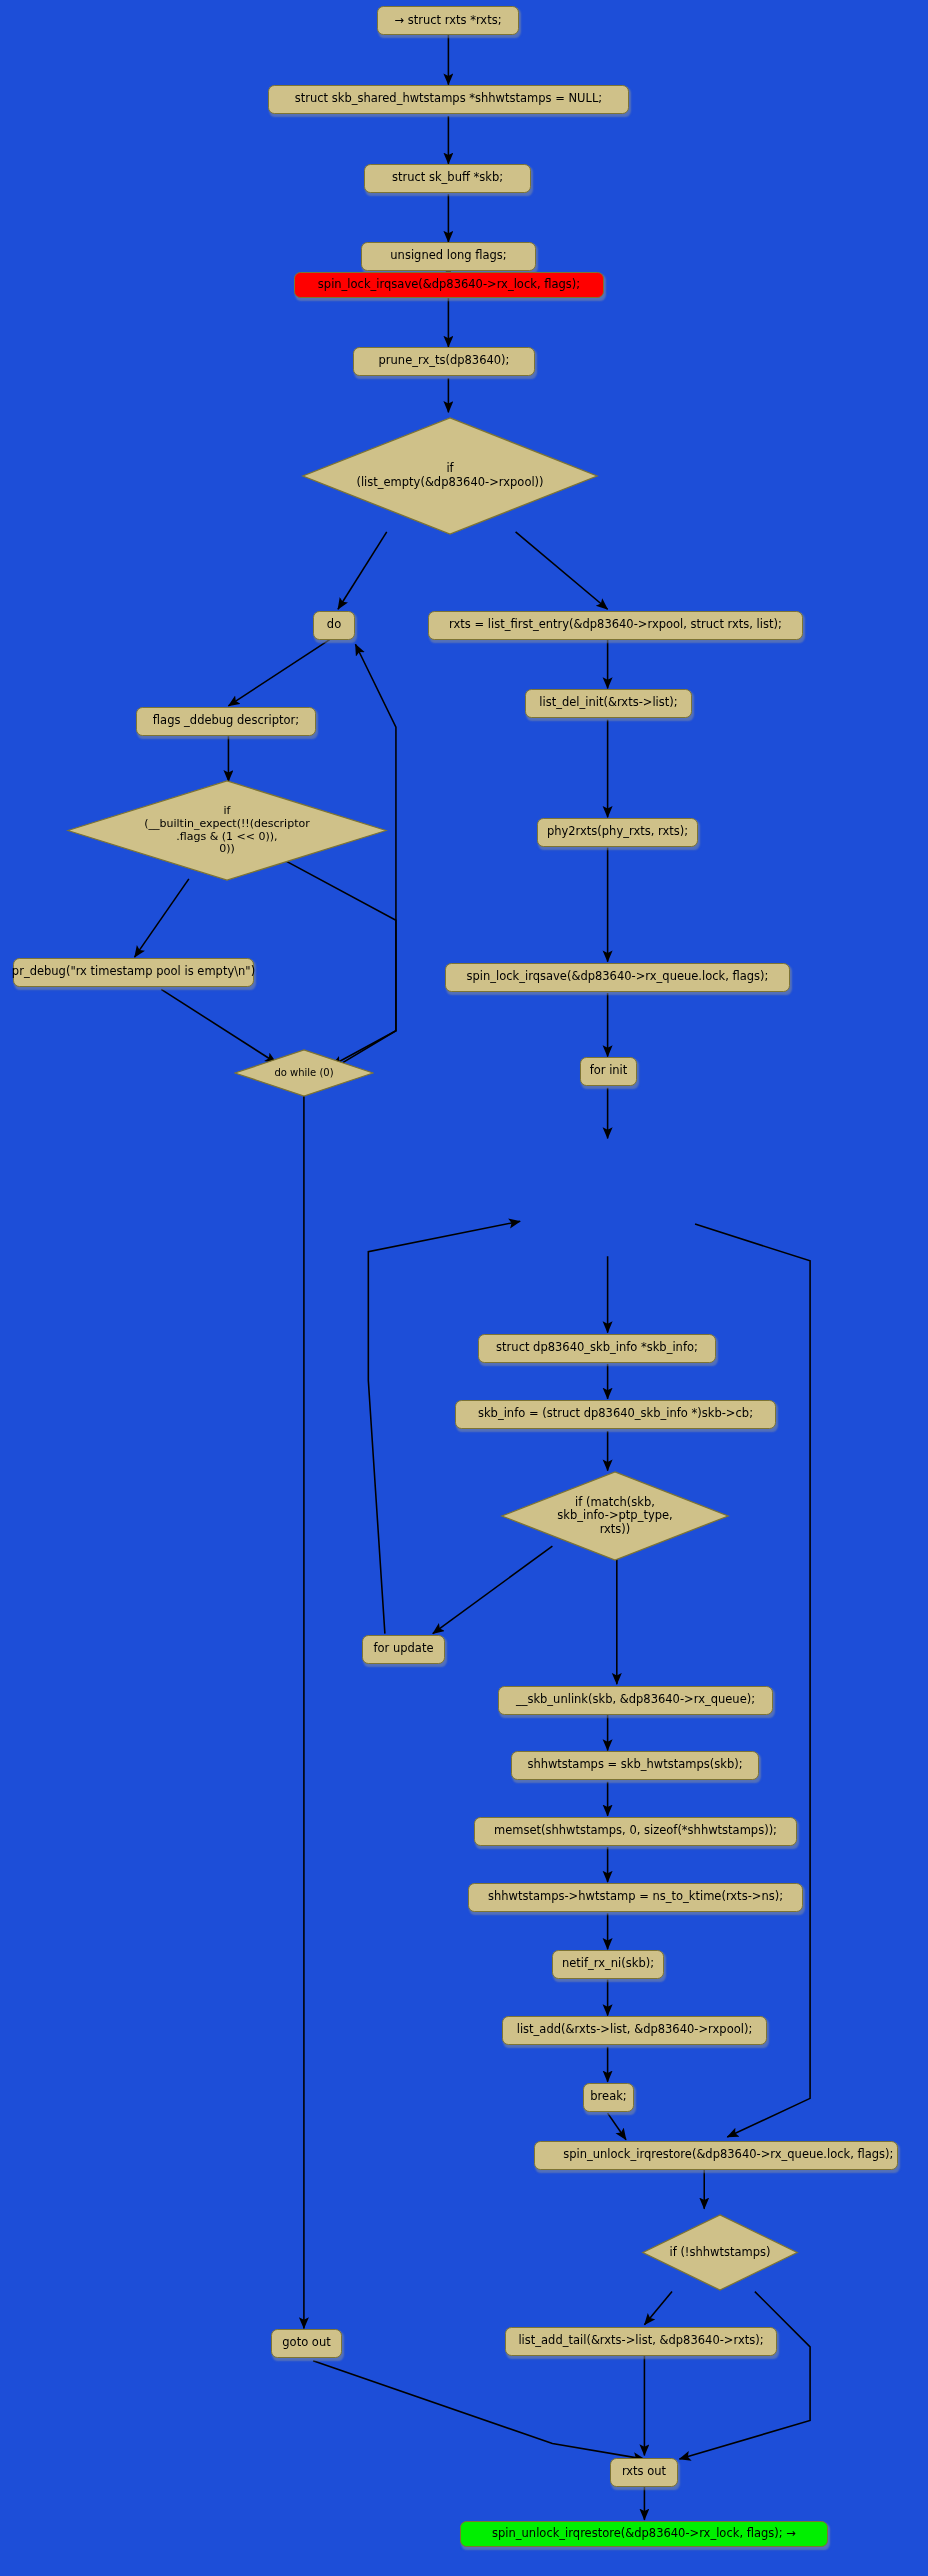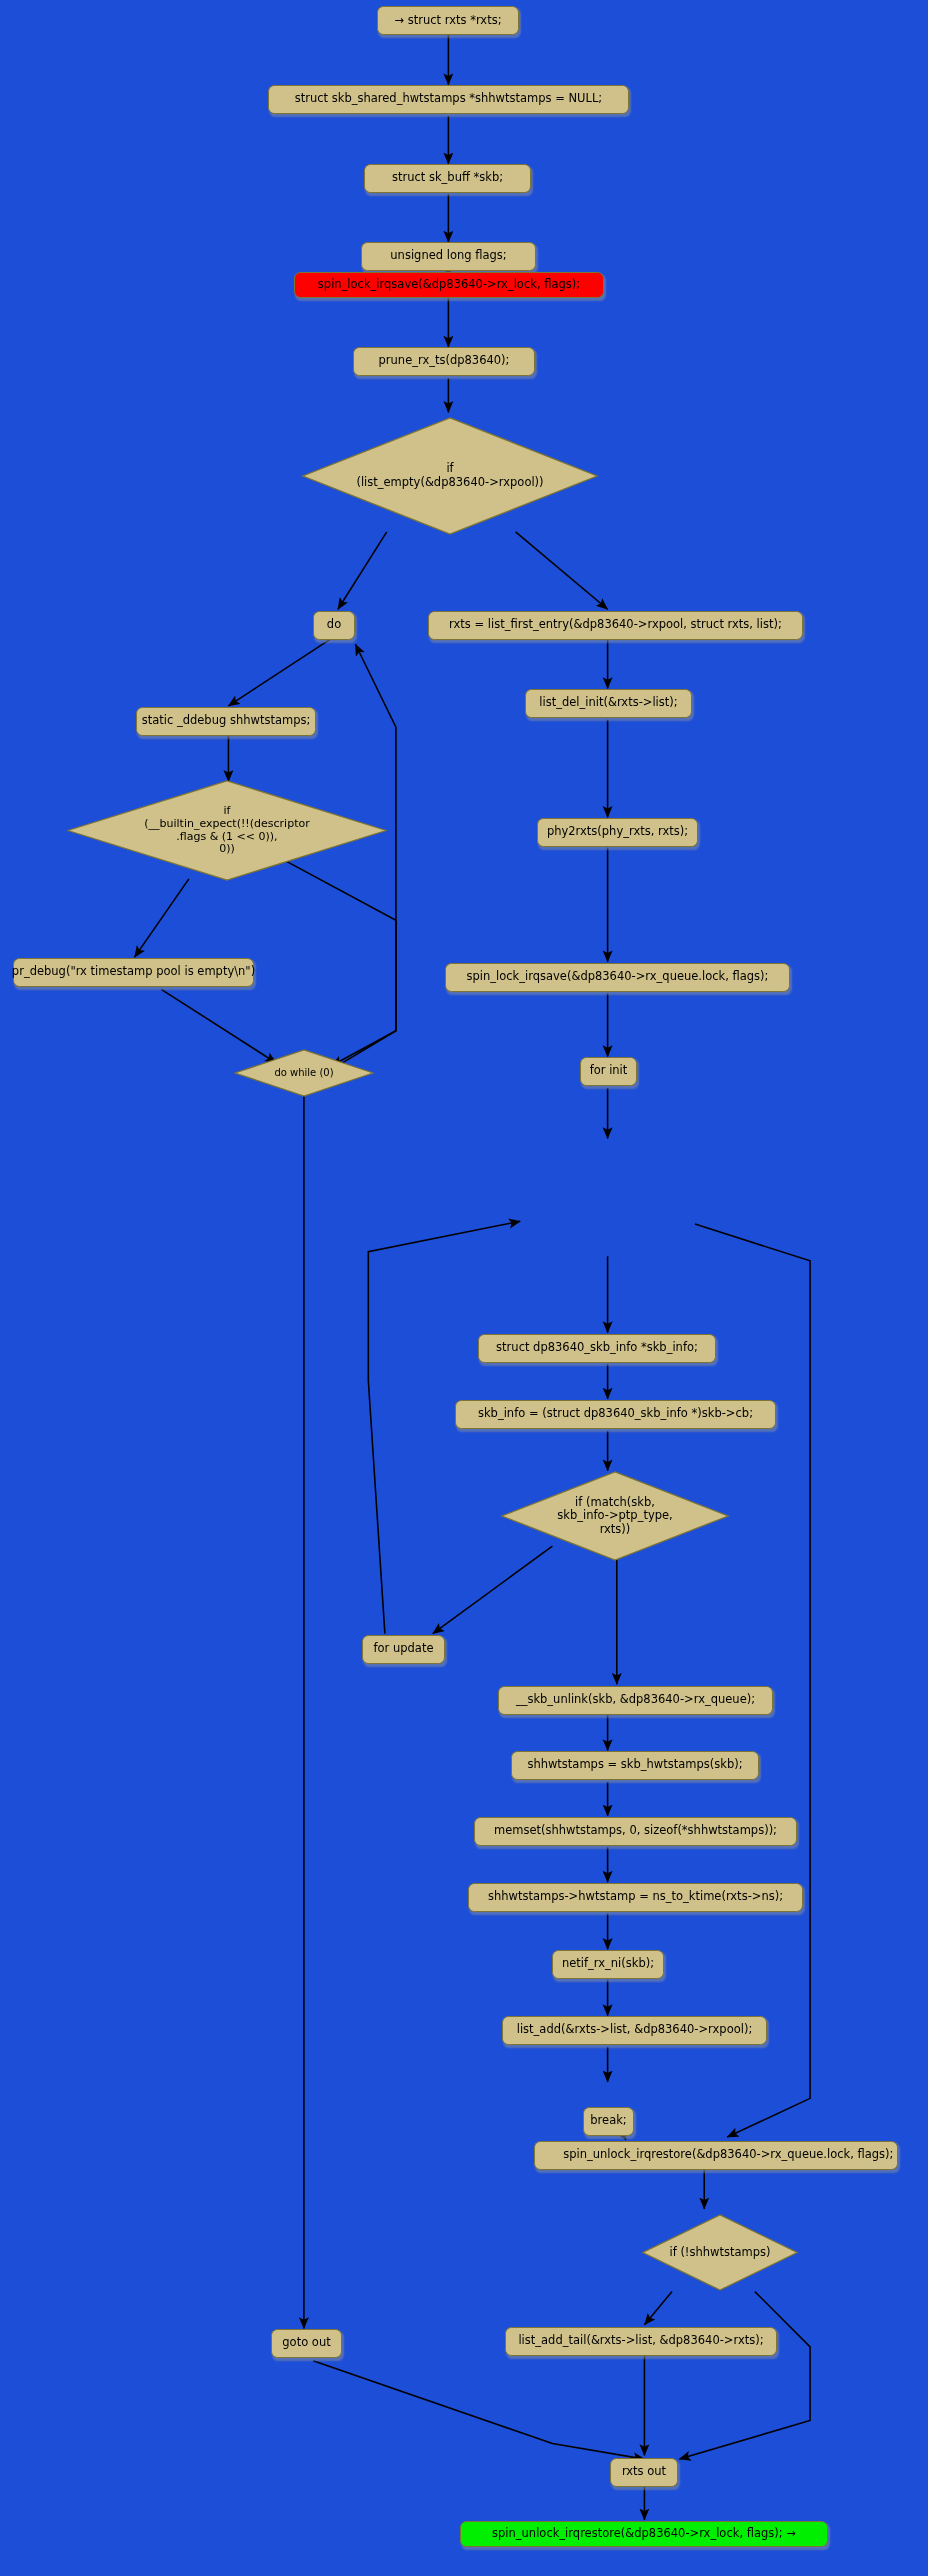--- a/index.html
+++ b/index.html
@@ -181,21 +181,21 @@
 
   <div class="node box" style="left:313px; top:611px; width:42px; height:28.5px; font-size:11.5px;">
     <span>do</span>
   </div>
 
   <div class="node box" style="left:428px; top:611px; width:375px; height:28.5px; font-size:11.5px;">
     <span>rxts = list_first_entry(&amp;dp83640-&gt;rxpool, struct rxts, list);</span>
   </div>
 
   <div class="node box" style="left:136px; top:707px; width:180px; height:28.5px; font-size:11.5px;">
-    <span>static _ddebug shhwtstamps;</span>
+    <span>flags _ddebug descriptor;</span>
   </div>
 
   <div class="node box" style="left:525px; top:689px; width:167px; height:28.5px; font-size:11.5px;">
     <span>list_del_init(&amp;rxts-&gt;list);</span>
   </div>
 
   <div class="node diamond" style="left:66px; top:779px; width:322px; height:103px; font-size:11px;">
     <svg class="dshape" viewBox="0 0 350 112" preserveAspectRatio="none">
       <polygon points="175,2 348,56 175,110 2,56" fill="#cfc189" stroke="#7d7433" stroke-width="1.4"></polygon>
     </svg>
@@ -267,21 +267,21 @@
   </div>
 
   <div class="node box" style="left:552px; top:1950px; width:112px; height:28.5px; font-size:11.5px;">
     <span>netif_rx_ni(skb);</span>
   </div>
 
   <div class="node box" style="left:502px; top:2016px; width:265px; height:28.5px; font-size:11.5px;">
     <span>list_add(&amp;rxts-&gt;list, &amp;dp83640-&gt;rxpool);</span>
   </div>
 
-  <div class="node box" style="left:583px; top:2083px; width:51px; height:28.5px; font-size:11.5px;margin-top:24px;">
+  <div class="node box" style="left:583px; top:2083px; width:51px; height:28.5px; font-size:11.5px;">
     <span>break;</span>
   </div>
 
   <div class="node box" style="left:534px; top:2141px; width:364px; height:28.5px; font-size:11.5px;padding-left:31px;">
     <span>spin_unlock_irqrestore(&amp;dp83640-&gt;rx_queue.lock, flags);</span>
   </div>
 
   <div class="node diamond" style="left:641px; top:2214px; width:158px; height:77px; font-size:11.5px;">
     <svg class="dshape" viewBox="0 0 172 84" preserveAspectRatio="none">
       <polygon points="86,1 170,42 86,83 2,42" fill="#cfc189" stroke="#7d7433" stroke-width="1.4"></polygon>

